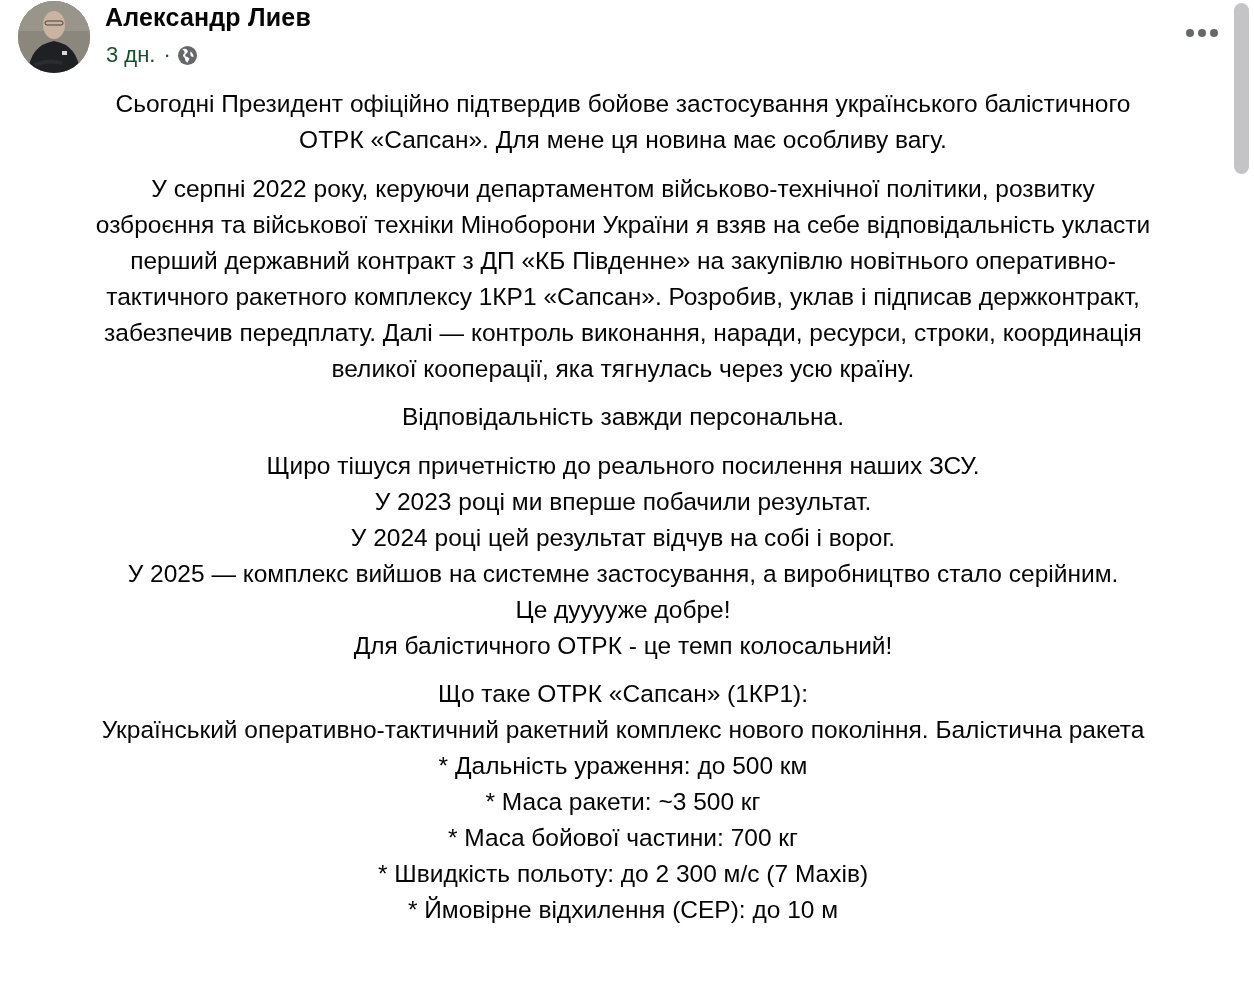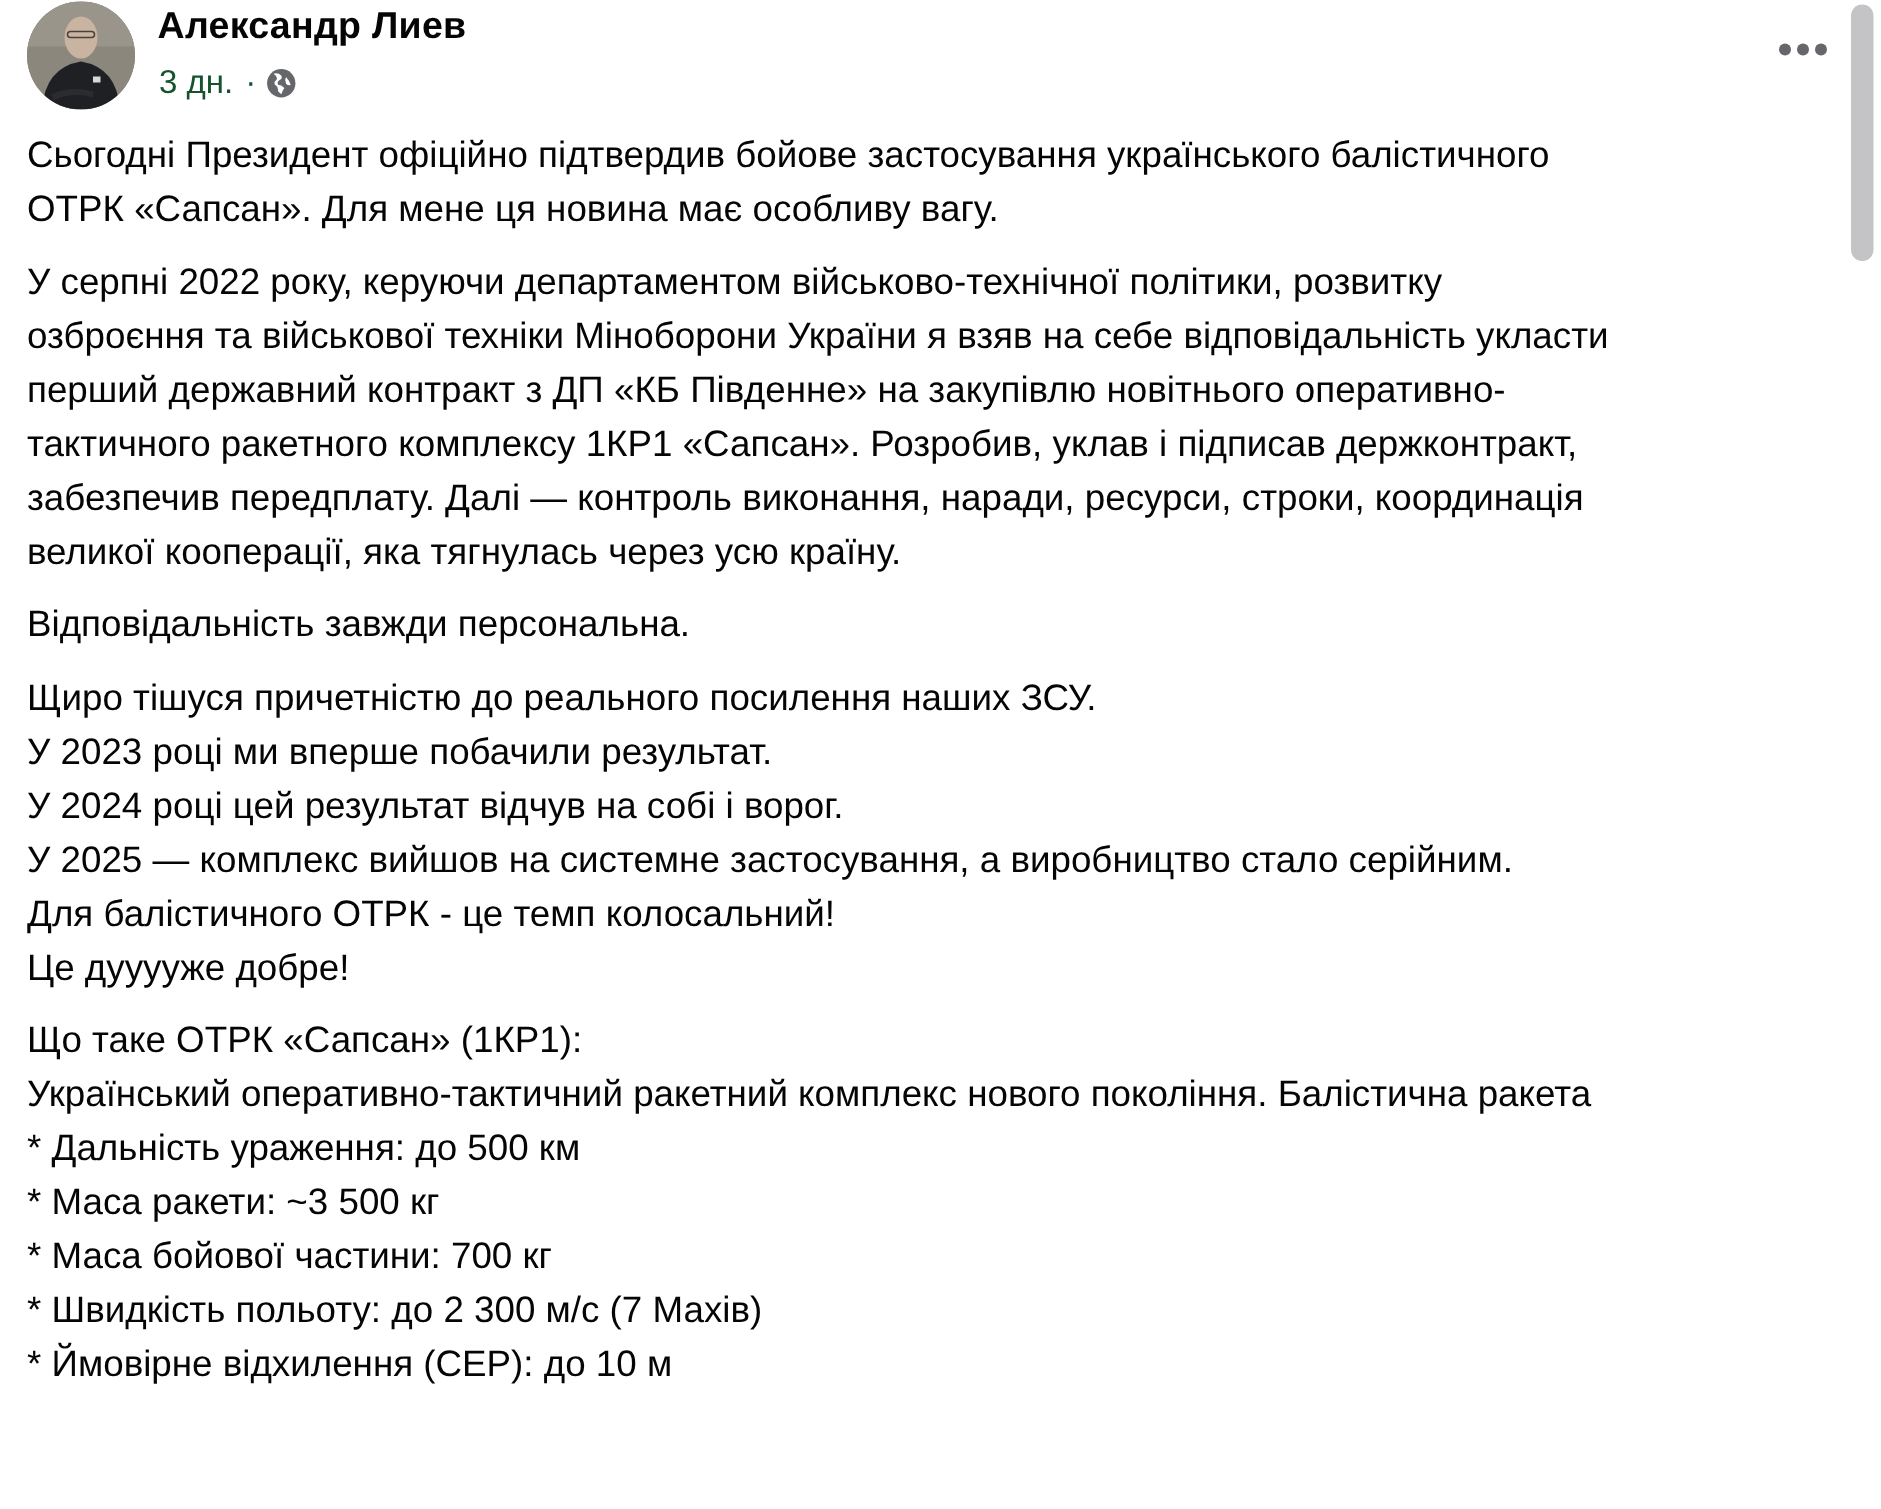--- a/index.html
+++ b/index.html
@@ -30,21 +30,21 @@
   }
   .more span { width: 8px; height: 8px; border-radius: 50%; background: #65676b; display: block; }
   .scrollbar {
     position: absolute; left: 1234px; top: 3px; width: 15px; height: 171px;
     border-radius: 8px; background: #c4c4c6;
   }
   .body {
     position: absolute; left: 18px; top: 86px; width: 1210px;
     font-size: 24.5px; line-height: 36px; color: #050505;
   }
-  .body p { margin: 0 0 12.5px 0; white-space: nowrap; }
+  .body p { margin: 0 0 12.5px 0; white-space: nowrap; text-align: center; }
   .body .line { display: block; white-space: nowrap; }
 </style>
 </head>
 <body>
 
 <div class="post-header">
   <div class="avatar">
     <svg width="72" height="72" viewBox="0 0 72 72">
       <rect width="72" height="72" fill="#8c877c"></rect>
       <rect x="0" y="0" width="72" height="30" fill="#9a958a"></rect>
@@ -90,22 +90,22 @@
     <span class="line">великої кооперації, яка тягнулась через усю країну.</span>
   </p>
   <p>
     <span class="line">Відповідальність завжди персональна.</span>
   </p>
   <p>
     <span class="line">Щиро тішуся причетністю до реального посилення наших ЗСУ.</span>
     <span class="line">У 2023 році ми вперше побачили результат.</span>
     <span class="line">У 2024 році цей результат відчув на собі  і ворог.</span>
     <span class="line">У 2025 — комплекс вийшов на системне застосування, а виробництво стало серійним.</span>
+    <span class="line">Це дууууже добре!</span>
     <span class="line">Для балістичного ОТРК - це темп колосальний!</span>
-    <span class="line">Це дууууже добре!</span>
   </p>
   <p>
     <span class="line">Що таке ОТРК «Сапсан» (1КР1):</span>
     <span class="line">Український оперативно-тактичний ракетний комплекс нового покоління. Балістична ракета</span>
     <span class="line">* Дальність ураження: до 500 км</span>
     <span class="line">* Маса ракети: ~3 500 кг</span>
     <span class="line">* Маса бойової частини: 700 кг</span>
     <span class="line">* Швидкість польоту: до 2 300 м/с (7 Махів)</span>
     <span class="line">* Ймовірне відхилення (CEP): до 10 м</span>
   </p>

